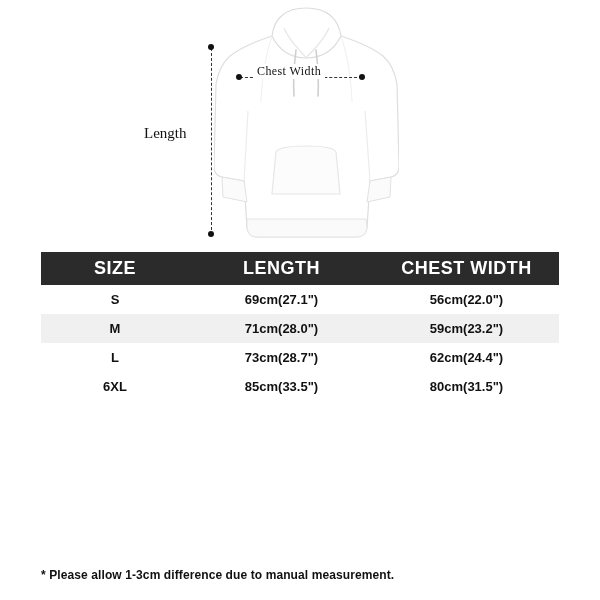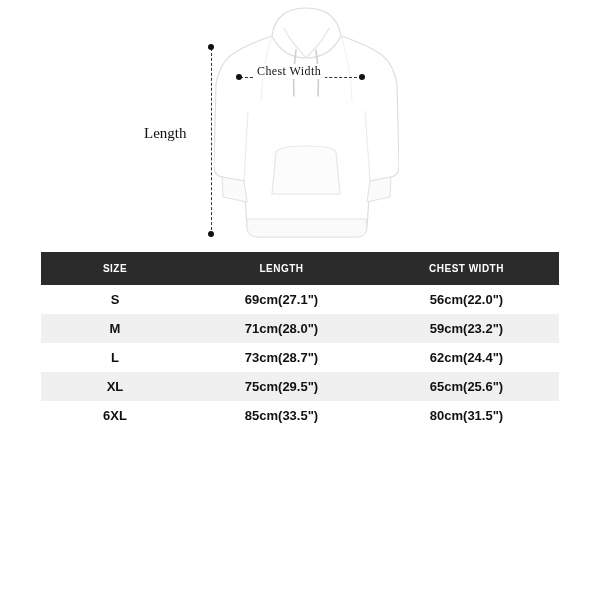--- a/index.html
+++ b/index.html
@@ -126,21 +126,21 @@
     width: 518px;
   }
   table.size-table {
     border-collapse: collapse;
     width: 518px;
     table-layout: fixed;
   }
   table.size-table th {
     background: #2b2b2b;
     color: #ffffff;
-    font-size: 10px;
+    font-size: 18px;
     font-weight: bold;
     letter-spacing: 0.5px;
     height: 31px;
     text-align: center;
     font-family: "Liberation Sans", sans-serif;
   }
   table.size-table td {
     height: 27px;
     text-align: center;
     font-size: 13px;
@@ -235,27 +235,23 @@
         <tr class="row-even">
           <td>M</td>
           <td>71cm(28.0")</td>
           <td>59cm(23.2")</td>
         </tr>
         <tr class="row-odd">
           <td>L</td>
           <td>73cm(28.7")</td>
           <td>62cm(24.4")</td>
         </tr>
-        <tr class="row-even">
-          <td>XL</td>
-          <td>75cm(29.5")</td>
-          <td>65cm(25.6")</td>
-        </tr>
         <tr class="row-odd">
           <td>6XL</td>
           <td>85cm(33.5")</td>
           <td>80cm(31.5")</td>
         </tr>
       </tbody>
     </table>
   </div>
 
+  <div class="footnote">* Please allow 1-3cm difference due to manual measurement.</div>
 </div>
 
 </body></html>

